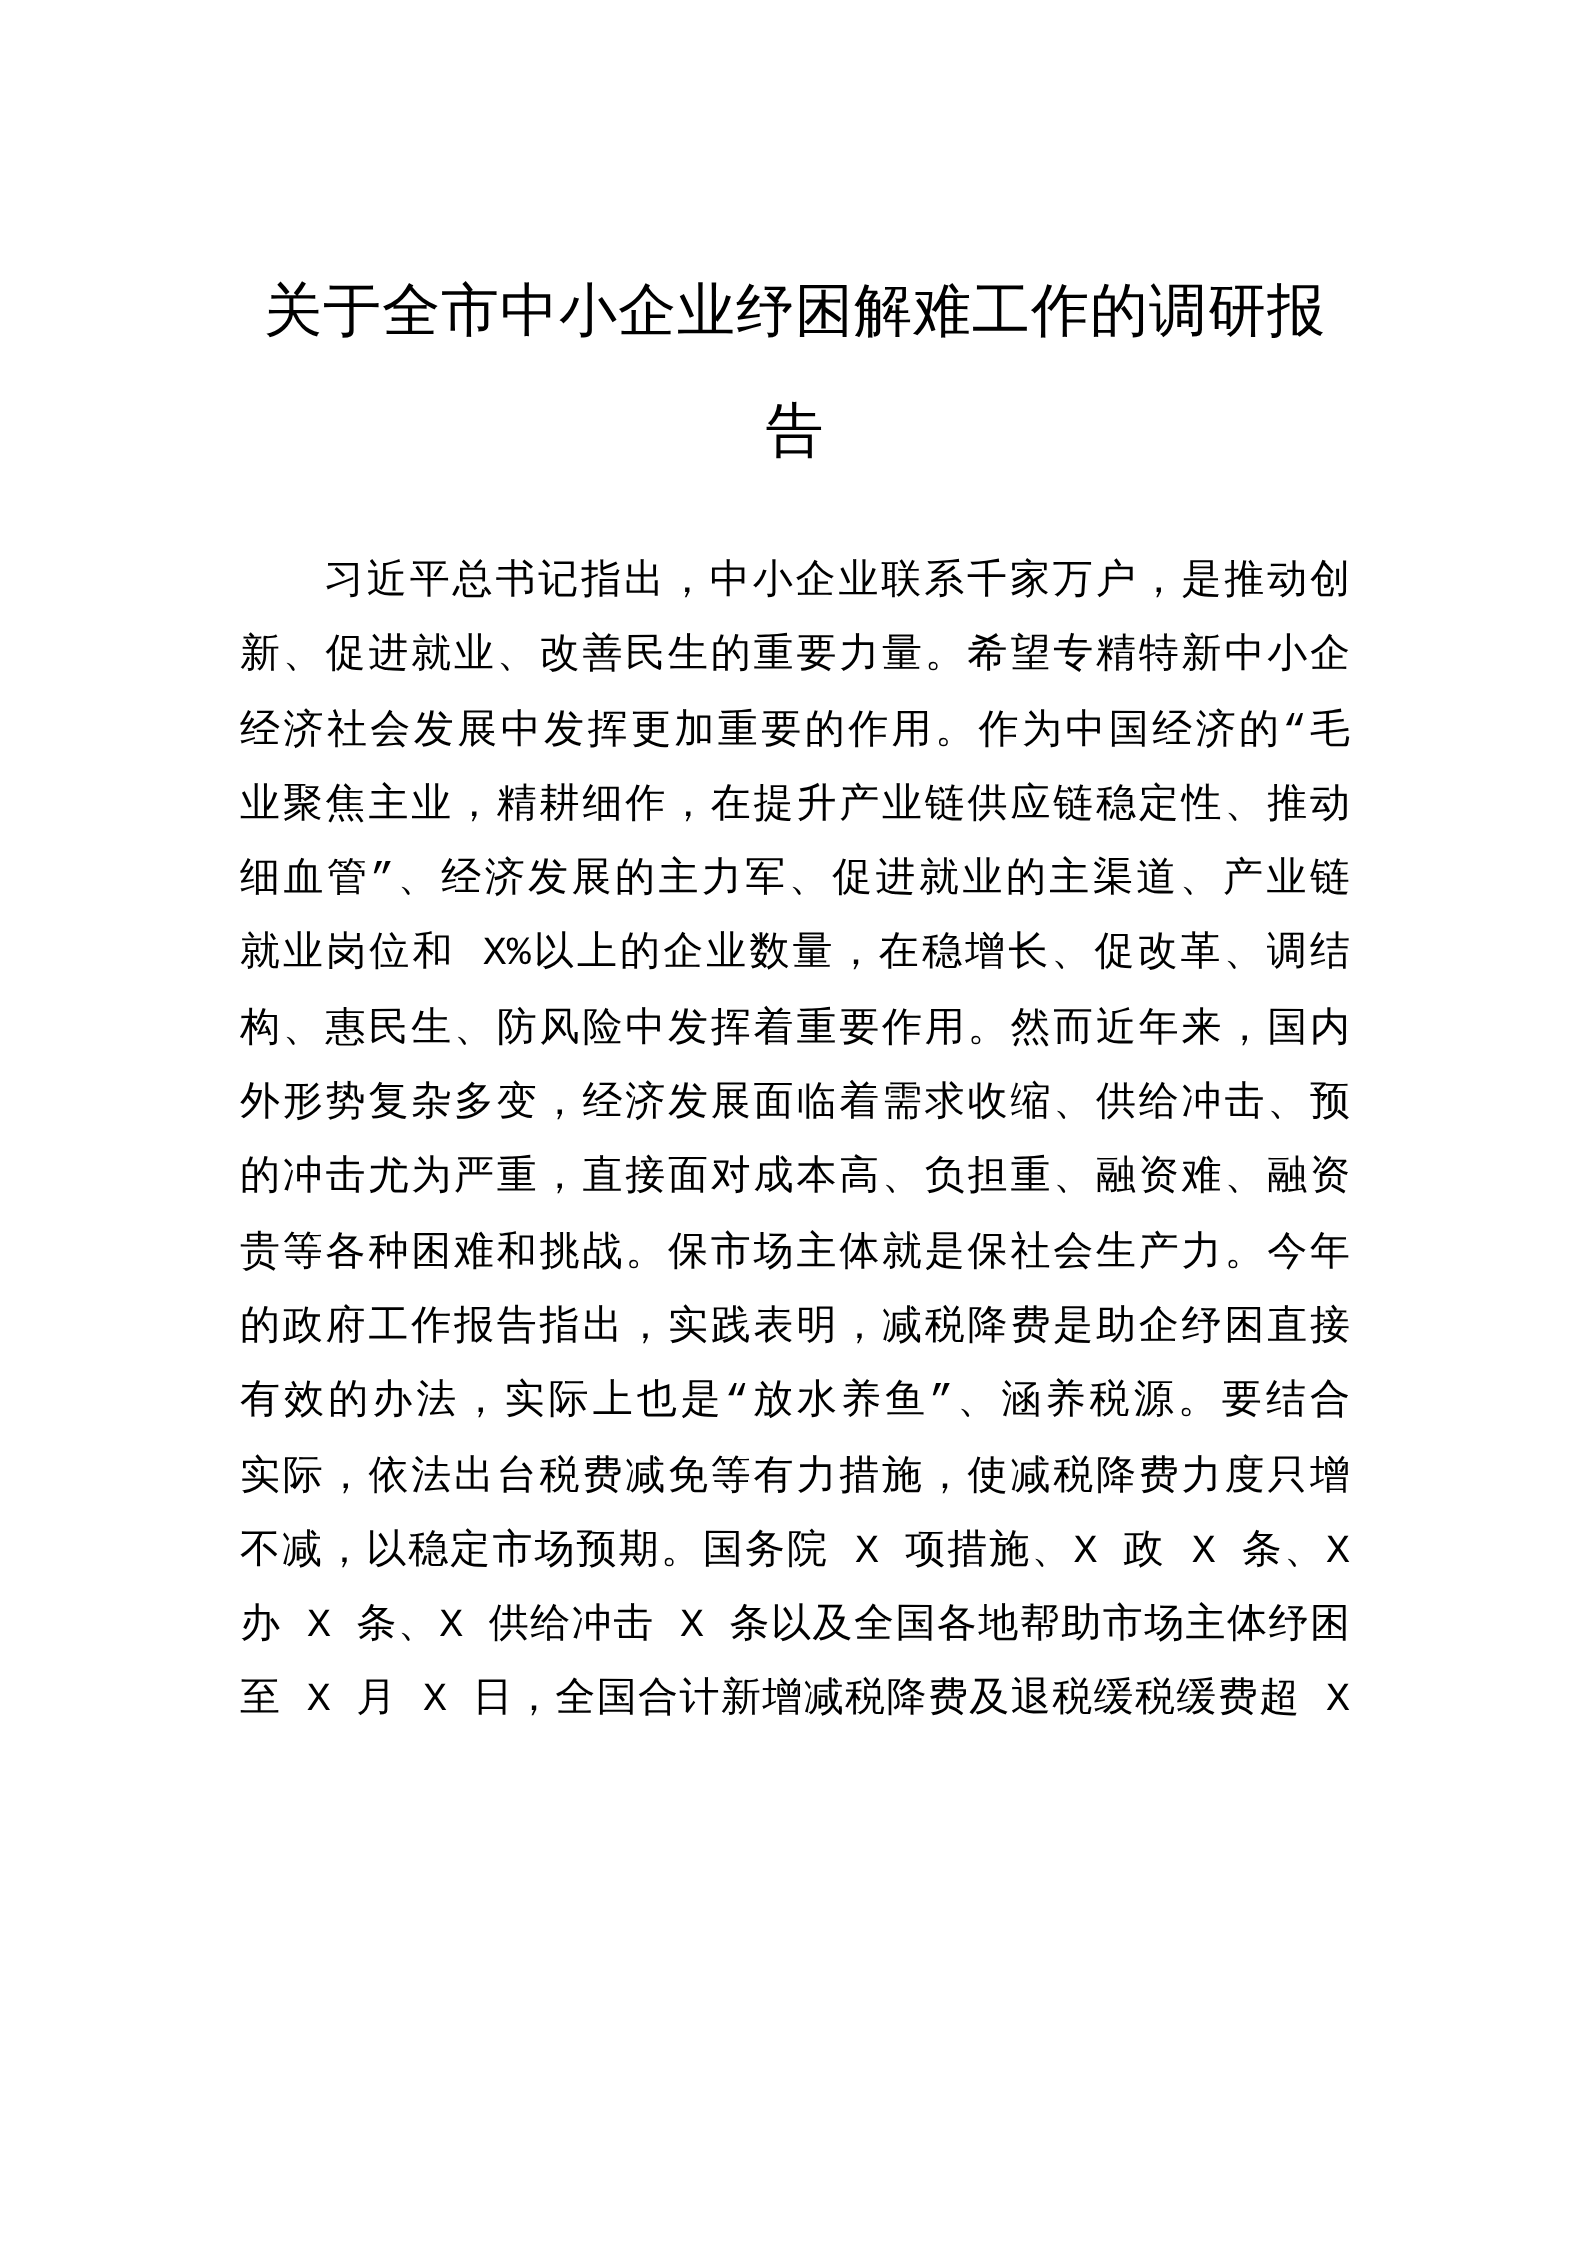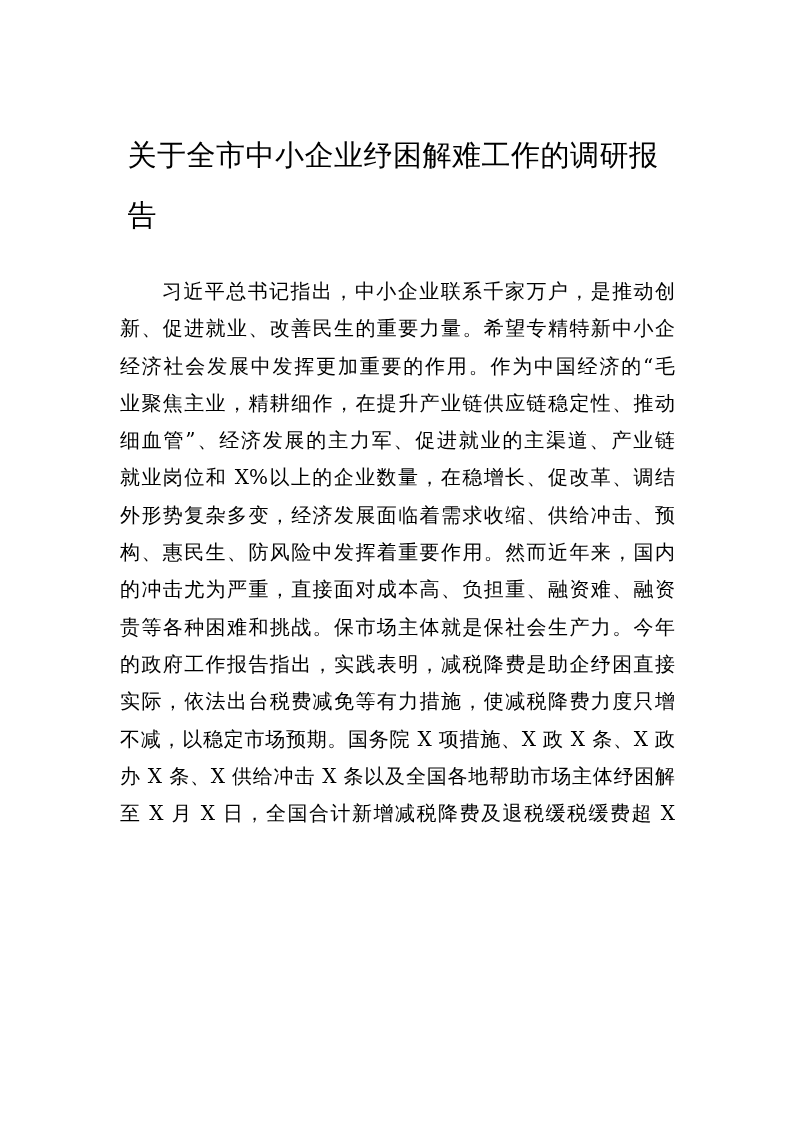--- a/index.html
+++ b/index.html
@@ -21,25 +21,26 @@
     left: 120px;
     top: 0;
     width: 555px;
   }
   .doc-title {
     margin: 125px auto 0 auto;
     width: 540px;
     font-size: 29px;
     font-weight: normal;
     line-height: 60px;
-    text-align: left;
+    text-align: center;
     letter-spacing: 0.5px;
   }
   .doc-body {
     margin-top: 28px;
+    font-family: Liberation Mono, monospace;
   }
   .doc-line {
     font-size: 20px;
     height: 37.3px;
     line-height: 37.3px;
     text-align: justify;
     text-align-last: justify;
     -moz-text-align-last: justify;
     white-space: normal;
     overflow: hidden;
@@ -54,24 +55,25 @@
 <div class="page">
   <div class="content">
     <h1 class="doc-title">关于全市中小企业纾困解难工作的调研报告</h1>
     <div class="doc-body">
         <div class="doc-line first">习近平总书记指出，中小企业联系千家万户，是推动创</div>
         <div class="doc-line">新、促进就业、改善民生的重要力量。希望专精特新中小企</div>
         <div class="doc-line">经济社会发展中发挥更加重要的作用。作为中国经济的“毛</div>
         <div class="doc-line">业聚焦主业，精耕细作，在提升产业链供应链稳定性、推动</div>
         <div class="doc-line">细血管”、经济发展的主力军、促进就业的主渠道、产业链</div>
         <div class="doc-line">就业岗位和 X%以上的企业数量，在稳增长、促改革、调结</div>
+        <div class="doc-line">构、惠民生、防风险中发挥着重要作用。然而近年来，国内</div>
         <div class="doc-line">外形势复杂多变，经济发展面临着需求收缩、供给冲击、预</div>
-        <div class="doc-line">构、惠民生、防风险中发挥着重要作用。然而近年来，国内</div>
         <div class="doc-line">的冲击尤为严重，直接面对成本高、负担重、融资难、融资</div>
         <div class="doc-line">贵等各种困难和挑战。保市场主体就是保社会生产力。今年</div>
         <div class="doc-line">的政府工作报告指出，实践表明，减税降费是助企纾困直接</div>
+        <div class="doc-line">有效的办法，实际上也是“放水养鱼”、涵养税源。要结合</div>
         <div class="doc-line">实际，依法出台税费减免等有力措施，使减税降费力度只增</div>
         <div class="doc-line">不减，以稳定市场预期。国务院 X 项措施、X 政 X 条、X 政</div>
         <div class="doc-line">办 X 条、X 供给冲击 X 条以及全国各地帮助市场主体纾困解</div>
         <div class="doc-line">至 X 月 X 日，全国合计新增减税降费及退税缓税缓费超 X</div>
       </div>
   </div>
 </div>
 
 </body></html>

